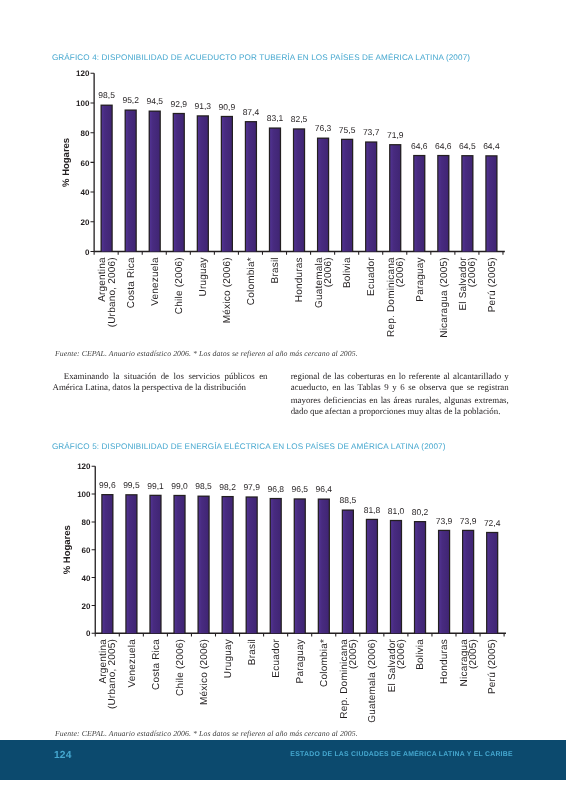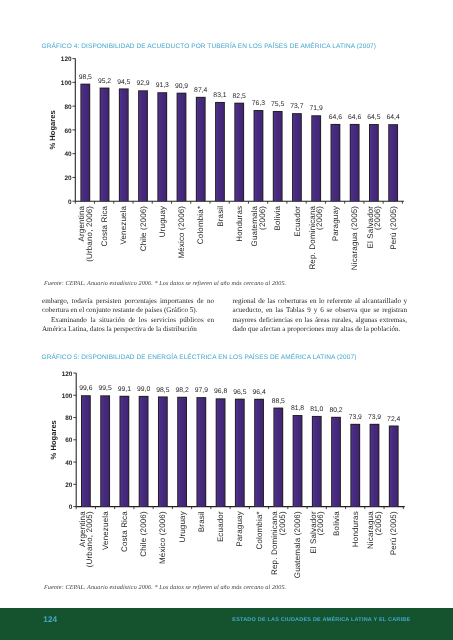--- a/index.html
+++ b/index.html
@@ -8,21 +8,21 @@
        -webkit-font-smoothing:antialiased;text-rendering:geometricPrecision;}
   .page{position:relative;width:453px;height:640px;background:#fff;}
   .chart-title{position:absolute;font-size:6.5px;letter-spacing:.1px;
        color:#45a7cf;font-weight:normal;white-space:nowrap;line-height:7px;}
   .src-note{position:absolute;font-size:6.2px;letter-spacing:.08px;color:#3d3d3d;font-style:italic;
        font-family:"Liberation Serif",serif;white-space:nowrap;line-height:7px;}
   .col{position:absolute;font-family:"Liberation Serif",serif;font-size:7.1px;
        line-height:9.45px;color:#231f20;text-align:justify;}
   .col p{margin:0;}
   .col p.ind{text-indent:9px;}
-  .footerbar{position:absolute;left:0;bottom:0;width:453px;height:32.4px;background:#14532d;}
+  .footerbar{position:absolute;left:0;bottom:16px;width:453px;height:32.4px;background:#0c4a6e;}
   .footer-num{position:absolute;left:43.2px;top:7.2px;font-size:8.2px;color:#45a7cf;
        font-weight:bold;letter-spacing:.15px;line-height:9px;}
   .footer-title{position:absolute;left:232.3px;top:9.3px;font-size:5.5px;color:#45a7cf;
        font-weight:bold;letter-spacing:.2px;line-height:6px;white-space:nowrap;}
   .chartbox{position:absolute;}
   svg{display:block;}
   svg text{font-family:"Liberation Sans",sans-serif;fill:#231f20;}
 </style>
 </head>
 <body>
@@ -154,21 +154,20 @@
           <text transform="translate(316.26,161.79999999999998) rotate(-90)" font-size="8" letter-spacing="0.16" text-anchor="end">Nicaragua (2005)</text>
           <text transform="translate(331.80,161.79999999999998) rotate(-90)" font-size="8" letter-spacing="0.16" text-anchor="end">El Salvador</text>
           <text transform="translate(339.20,161.79999999999998) rotate(-90)" font-size="8" letter-spacing="0.16" text-anchor="end">(2006)</text>
           <text transform="translate(354.74,161.79999999999998) rotate(-90)" font-size="8" letter-spacing="0.16" text-anchor="end">Perú (2005)</text>
         </g>
       </svg>
     </div>
   <div class="src-note" style="left:44px;top:279.8px">Fuente: CEPAL. Anuario estadístico 2006.  * Los datos se refieren al año más cercano al 2005.</div>
 
   <div class="col" style="left:42px;top:297px;width:172px">
-    <p>embargo, todavía persisten porcentajes importantes de no cobertura en el conjunto restante de países (Gráfico 5).</p>
     <p class="ind">Examinando la situación de los servicios públicos en América Latina, datos la perspectiva de la distribución</p>
   </div>
   <div class="col" style="left:232.5px;top:297px;width:174.5px">
     <p>regional de las coberturas en lo referente al alcantarillado y acueducto, en las Tablas 9 y 6 se observa que se registran mayores deficiencias en las áreas rurales, algunas extremas, dado que afectan a proporciones muy altas de la población.</p>
   </div>
 
   <div class="chart-title" style="left:41.5px;top:354.3px">GRÁFICO 5: DISPONIBILIDAD DE ENERGÍA ELÉCTRICA EN LOS PAÍSES DE AMÉRICA LATINA (2007)</div>
   <div class="chartbox" id="c5" style="left:41px;top:363px">
       <svg width="375" height="232" viewBox="0 0 375 232">
         <defs>

